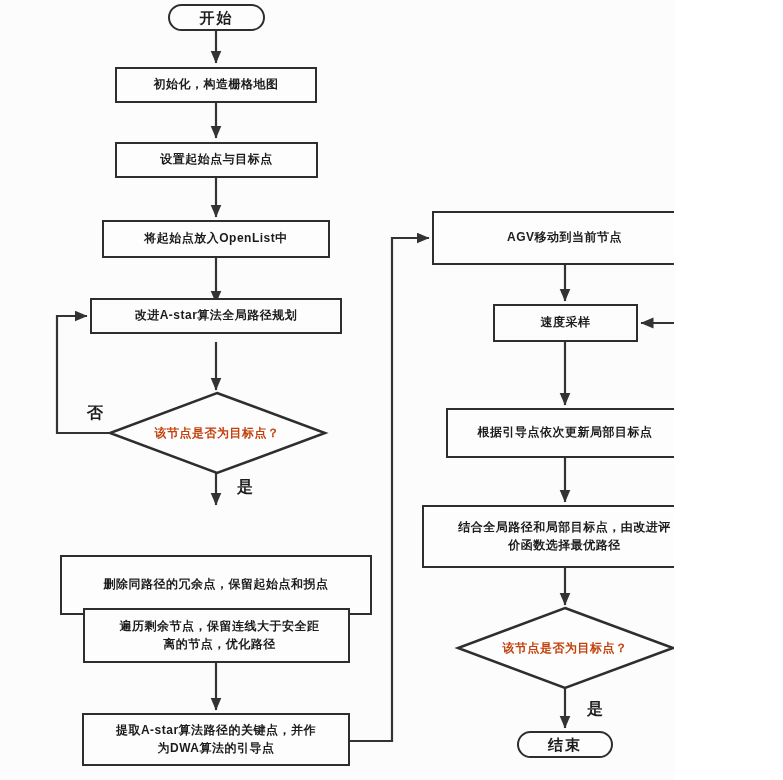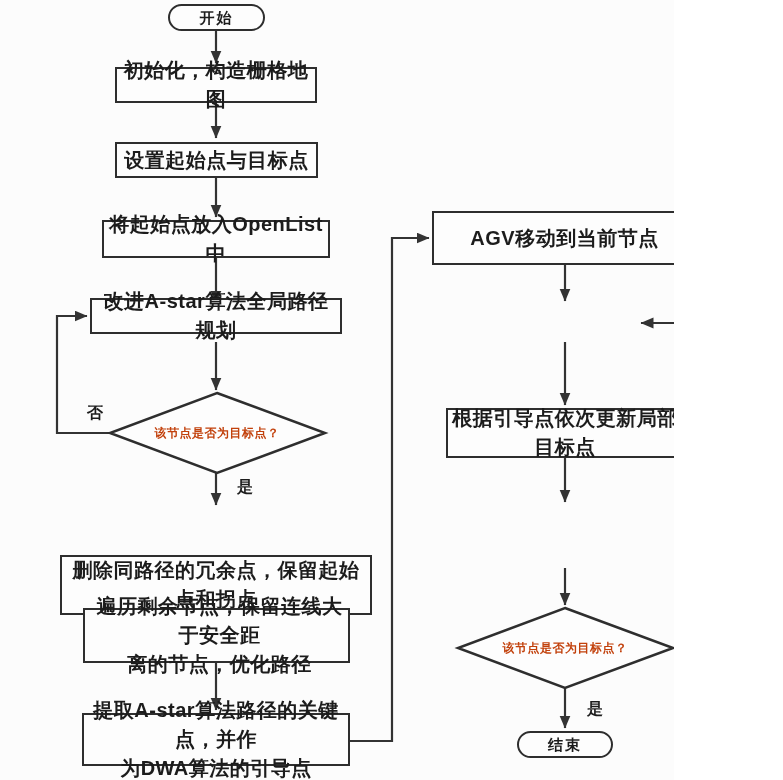--- a/index.html
+++ b/index.html
@@ -21,21 +21,21 @@
   }
   .node {
     position: absolute;
     box-sizing: border-box;
     display: flex;
     align-items: center;
     justify-content: center;
     background: #fdfdfd;
     border: 2.5px solid #2e2e2e;
     color: #1c1c1c;
-    font-size: 20px;
+    font-size: 12px;
     font-weight: 700;
     letter-spacing: 0.5px;
     line-height: 1.45;
     text-align: center;
     white-space: pre-line;
     padding: 0 2px;
   }
   .stadium {
     border-radius: 15px;
     font-size: 15px;
@@ -126,23 +126,26 @@
   <div class="node" style="left:60px; top:508px; width:312px; height:60px;margin-top:47px;">删除同路径的冗余点，保留起始点和拐点</div>
 
   <div class="node" style="left:83px; top:608px; width:267px; height:55px;padding-left:8px;">遍历剩余节点，保留连线大于安全距
 离的节点，优化路径</div>
 
   <div class="node" style="left:82px; top:713px; width:268px; height:53px;">提取A-star算法路径的关键点，并作
 为DWA算法的引导点</div>
 
   <div class="node" style="left:432px; top:211px; width:265px; height:54px;">AGV移动到当前节点</div>
 
+  <div class="node" style="left:493px; top:304px; width:145px; height:38px;">速度采样</div>
 
   <div class="node" style="left:446px; top:408px; width:238px; height:50px;">根据引导点依次更新局部目标点</div>
 
+  <div class="node" style="left:422px; top:505px; width:285px; height:63px;">结合全局路径和局部目标点，由改进评
+价函数选择最优路径</div>
 
   <div class="diamond-label" style="left:465px; top:636px; width:200px; height:24px;">该节点是否为目标点？</div>
 
   <div class="node stadium" style="left:517px; top:731px; width:96px; height:27px;text-align:right;">结束</div>
 
   <span class="edge-label" style="left:87px; top:403px;">否</span>
   <span class="edge-label" style="left:237px; top:477px;">是</span>
   <span class="edge-label" style="left:717px; top:620px;">否</span>
   <span class="edge-label" style="left:587px; top:699px;">是</span>
 

